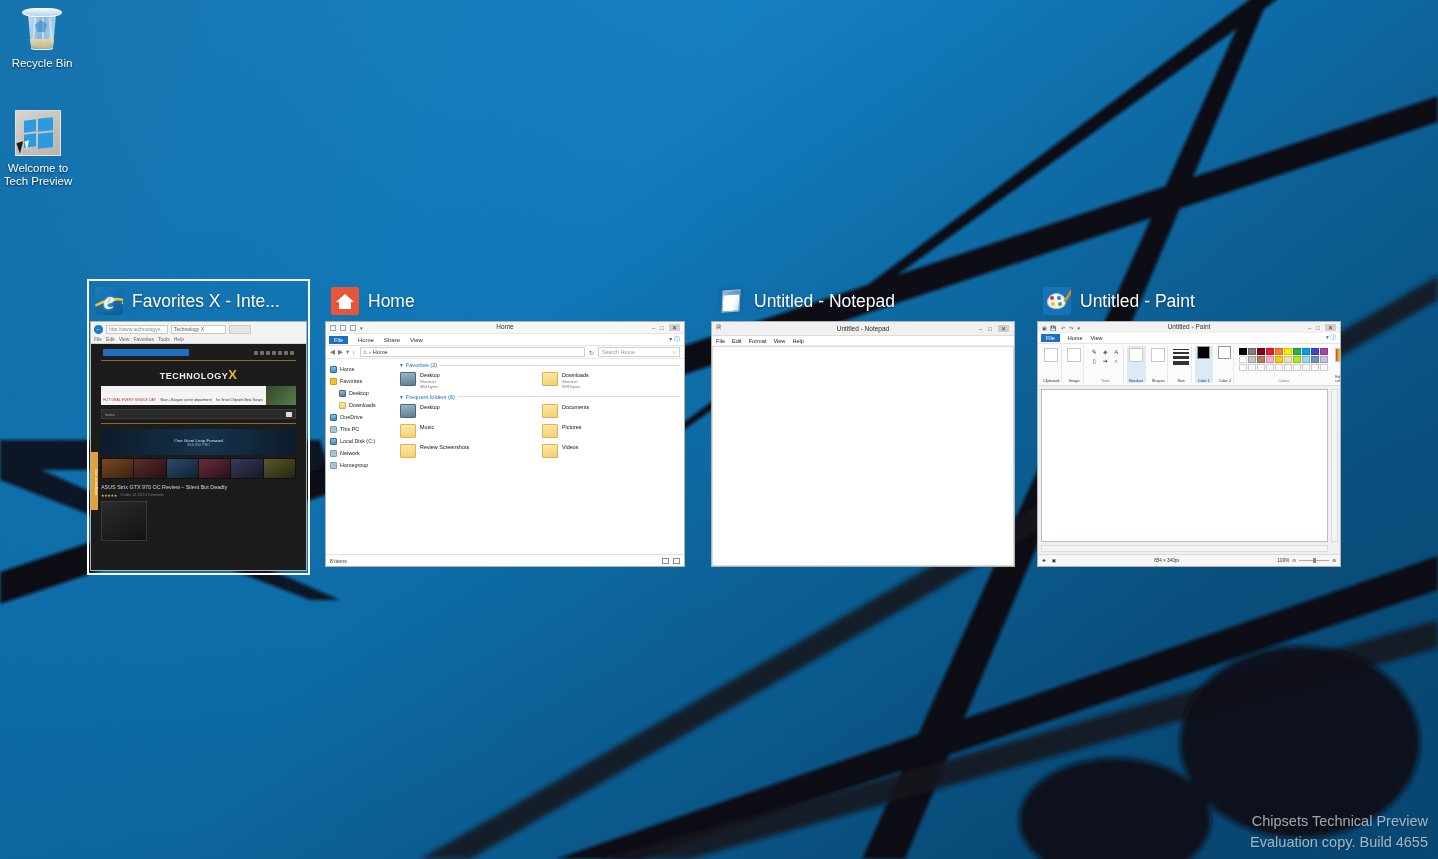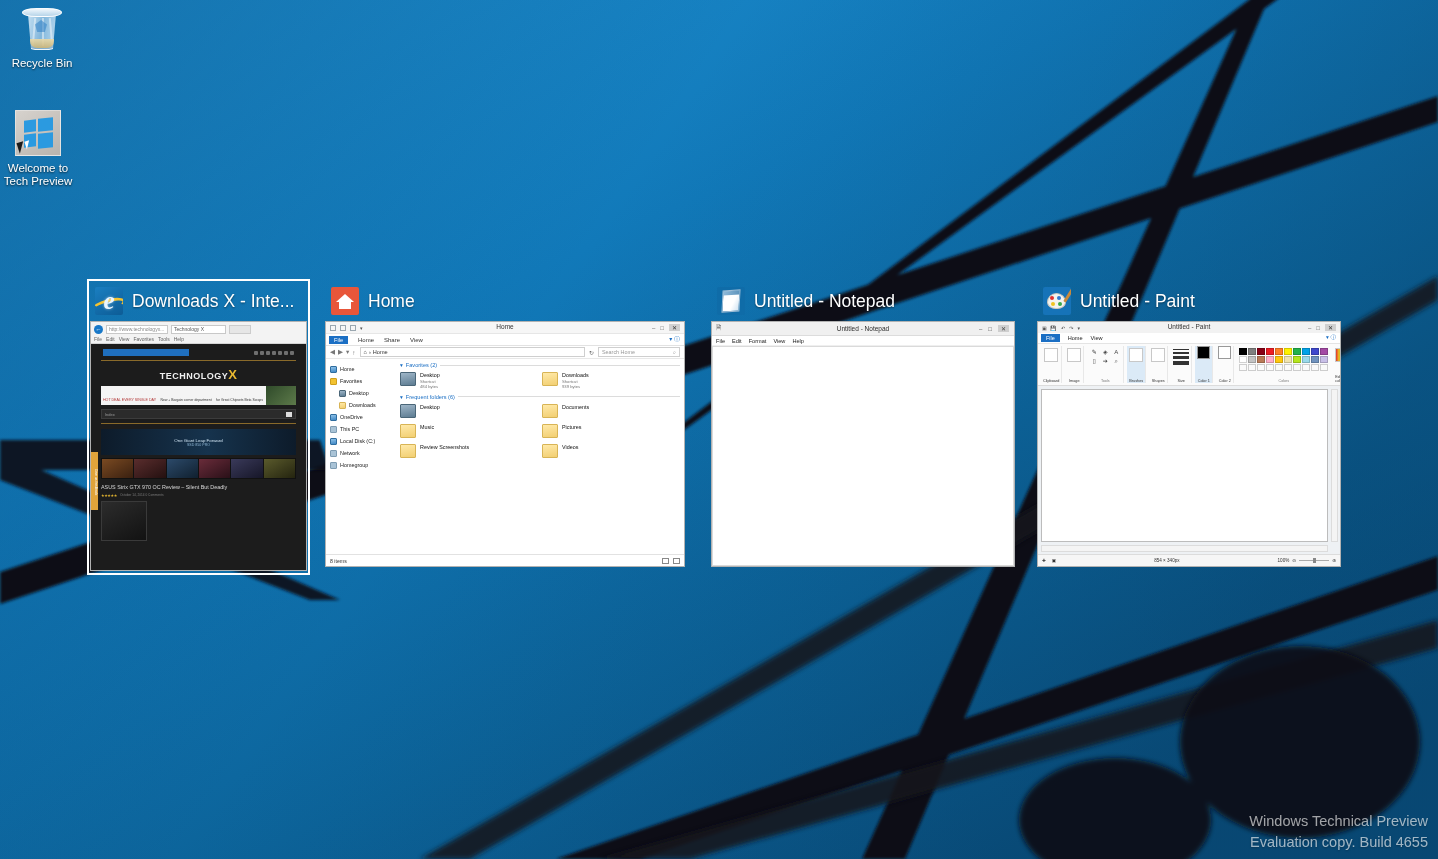--- a/index.html
+++ b/index.html
@@ -342,21 +342,21 @@
   <span class="desk-label">Welcome to</span>
   <span class="desk-label">Tech Preview</span>
 </div>
 
 <div class="thumb selected" style="left:89px; top:281px; width:219px; height:292px;">
   <div class="thumb-head">
     <span class="app-icon ie-ico">
       <span class="swoosh"></span>
         <span class="e">e</span>
     </span>
-    <span class="thumb-title" style="max-width:168px;">Downloads X - Inte...</span>
+    <span class="thumb-title" style="max-width:168px;">Favorites X - Inte...</span>
   </div>
   <div class="thumb-body" style="height:250px; margin:0 1px;">
     <div class="mw ie-win">
       <div class="ie-chrome">
         <div class="ie-row1">
           <span class="ie-back">←</span>
           <span class="ie-addr">http://www.technologyx...</span>
           <span class="ie-tab">Technology X</span>
           <span class="ie-tabnew"></span>
         </div>
@@ -756,15 +756,15 @@
               <i class="knob"></i>
             </span>
           <span>⊕</span>
         </span>
       </div>
     </div>
   </div>
 </div>
 
 <div id="watermark">
-  <div>Windows Technical Preview</div>
+  <div>Chipsets Technical Preview</div>
   <div>Evaluation copy. Build 4655</div>
 </div>
 
 </body></html>

